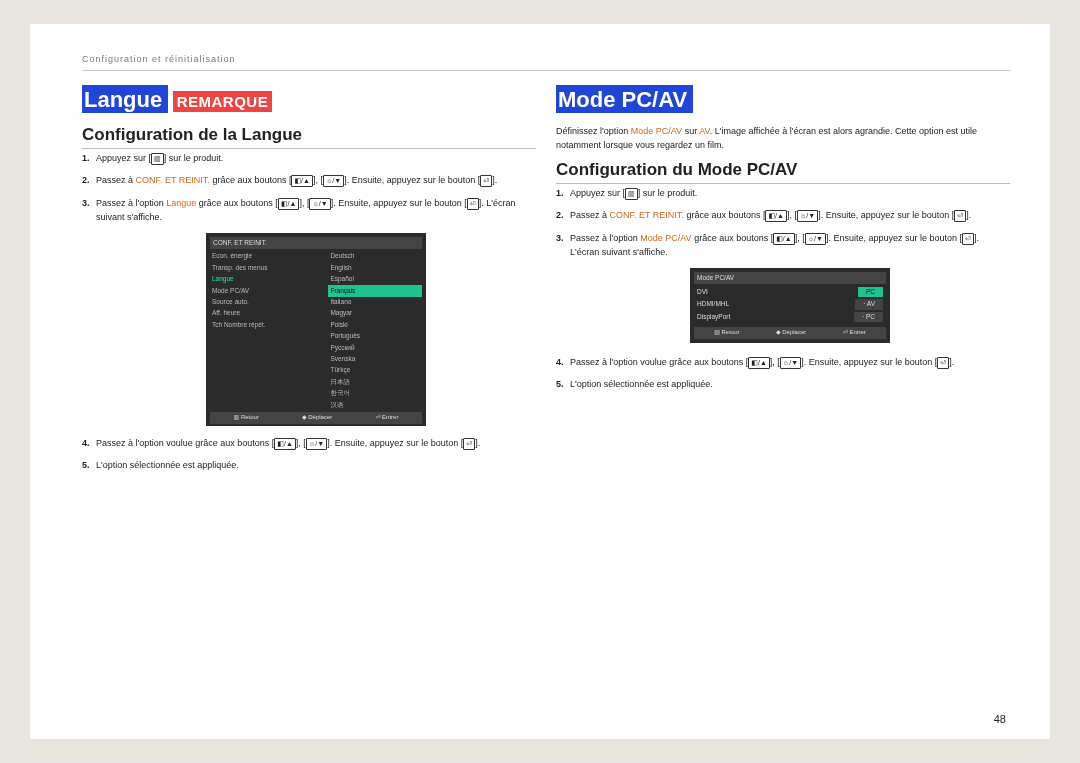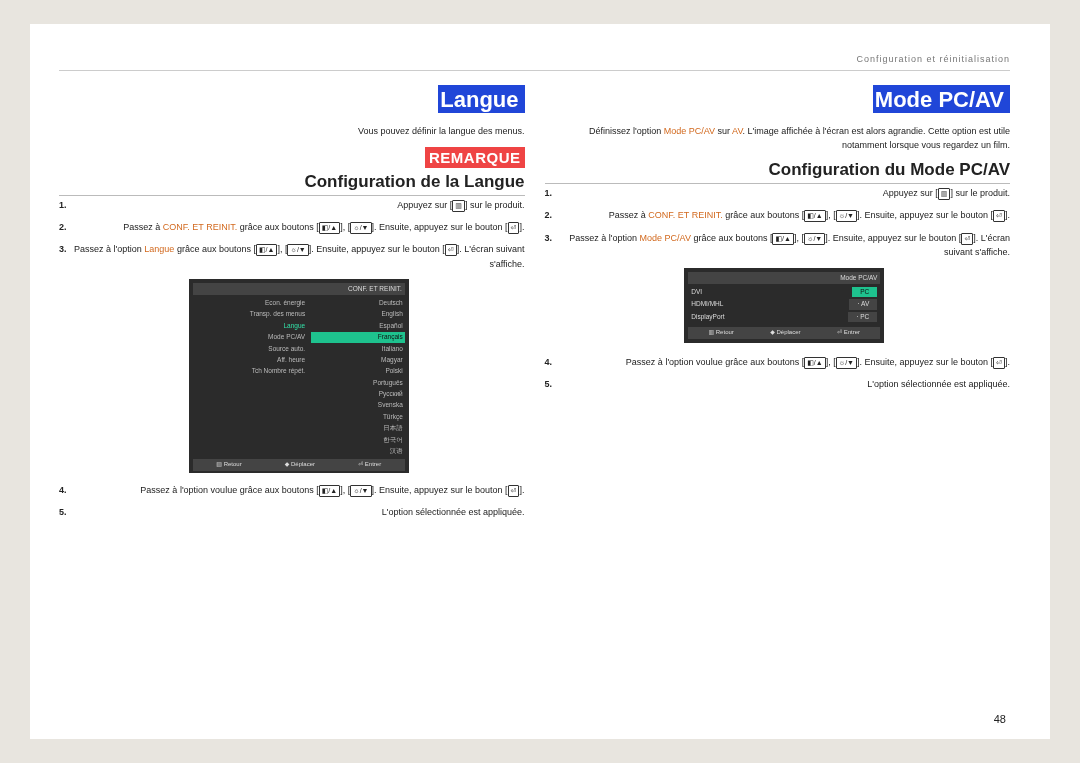--- a/index.html
+++ b/index.html
@@ -7,24 +7,23 @@
     background: #e8e5df;
     font-family: Verdana, Arial, sans-serif;
     width: 1080px;
     height: 763px;
     overflow: hidden;
     color: #222;
   }
   .page {
     background: #fff;
     margin: 24px 30px;
-    padding: 30px 40px 20px 29px;
+    padding: 30px 40px 20px 52px;
     height: 715px;
     position: relative;
-    text-align: right;
   }
   .header {
     font-size: 9px;
     letter-spacing: 1px;
     color: #777;
     border-bottom: 1px solid #ccc;
     padding-bottom: 6px;
     margin-bottom: 14px;
   }
   .columns {
@@ -156,21 +155,20 @@
 </head>
 <body>
 
 <div class="page">
   <div class="header">Configuration et réinitialisation</div>
 
   <div class="columns">
 
     <div class="col">
       <h1 class="title">Langue</h1>
-      <p class="intro">Vous pouvez définir la langue des menus.</p>
       <div class="badge">REMARQUE</div>
       <h2 class="section">Configuration de la Langue</h2>
       <ol class="steps">
         <li>
           <span>Appuyez sur [</span><span class="sym">▥</span><span>] sur le produit.</span>
         </li>
         <li>
           <span>Passez à </span><span class="accent">CONF. ET REINIT.</span><span> grâce aux boutons [</span><span class="sym">◧/▲</span><span>], [</span><span class="sym">☼/▼</span><span>]. Ensuite, appuyez sur le bouton [</span><span class="sym">⏎</span><span>].</span>
         </li>
         <li>

